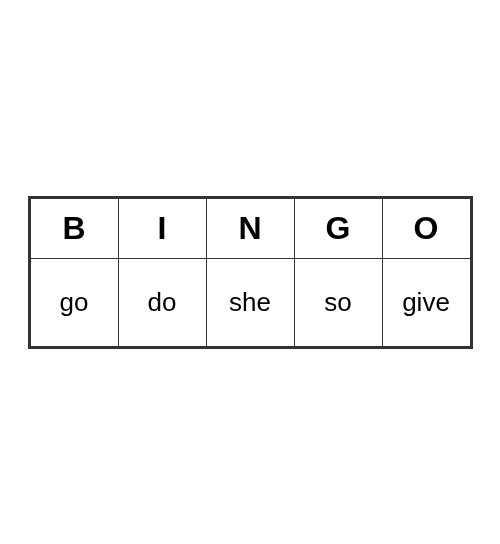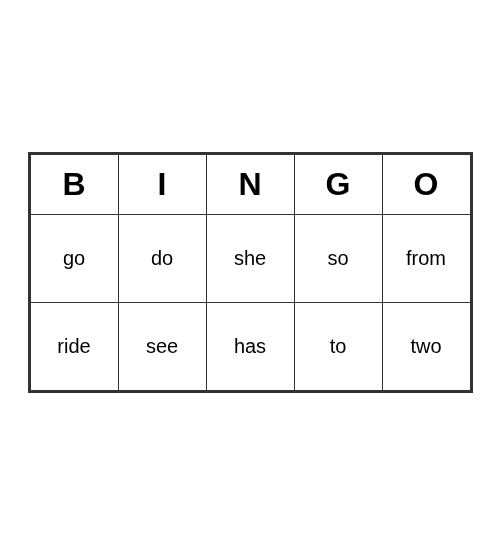--- a/index.html
+++ b/index.html
@@ -27,21 +27,21 @@
       border-collapse: collapse;
     }
 
     .bingo-table td,
     .bingo-table th {
       border: 1.5px solid #333;
       text-align: center;
       vertical-align: middle;
       width: 88px;
       height: 88px;
-      font-size: 20px;
+      font-size: 26px;
       font-weight: normal;
     }
 
     .bingo-table th {
       font-size: 32px;
       font-weight: bold;
       height: 60px;
       background: #fff;
     }
   </style>
@@ -58,24 +58,17 @@
           <th>G</th>
           <th>O</th>
         </tr>
     </thead>
     <tbody id="bingo-body">
     <tr>
           <td>go</td>
           <td>do</td>
           <td>she</td>
           <td>so</td>
-          <td>from</td>
-        </tr>
-        <tr>
-          <td>ride</td>
-          <td>see</td>
-          <td>has</td>
-          <td>to</td>
-          <td>two</td>
+          <td>give</td>
         </tr>
       </tbody>
   </table>
 </div>
 
 </body></html>

